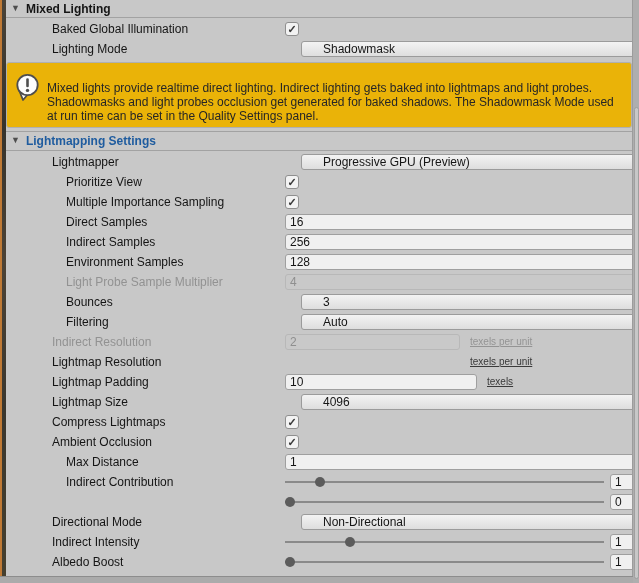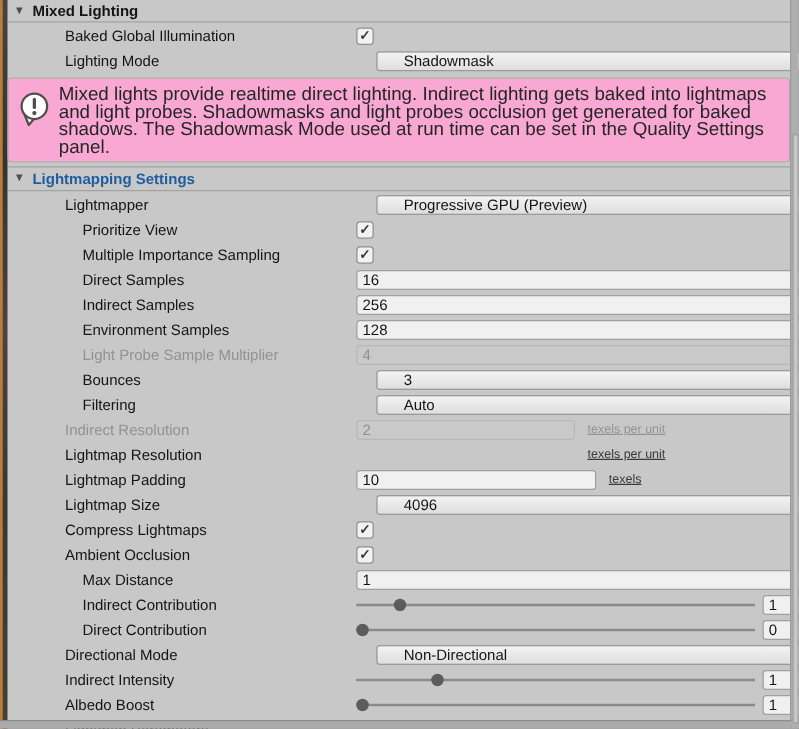--- a/index.html
+++ b/index.html
@@ -53,23 +53,23 @@
   .suffix.disabled { color:#949494; }
 
   .slider-track { position:absolute; left:0; top:9px; width:319px; height:2px; background:#8a8a8a; }
   .slider-knob { position:absolute; top:5px; width:10px; height:10px; border-radius:50%; background:#5c5c5c; }
   .slider-value { left:325px; width:49px; }
 
   .view-btn { position:absolute; left:340px; top:1px; width:39px; height:18px;
               background:linear-gradient(180deg,#f6f6f6,#dfdfdf); border:1px solid #949494;
               border-radius:3px; font:12px "Liberation Sans",sans-serif; color:#151515; padding:0; }
 
-  .helpbox { position:relative; margin:3px 1px 3px 0; min-height:49px; background:#f9a8d4;
-             border:1px solid #b0b0b0; border-radius:3px; padding:6px 8px 4px 40px;
-             font-size:15px; line-height:14px; color:#262626; box-sizing:border-box; }
+  .helpbox { position:relative; margin:3px 1px 3px 0; min-height:49px; background:#eab308;
+             border:1px solid #b0b0b0; border-radius:3px; padding:18px 8px 4px 40px;
+             font-size:12px; line-height:14px; color:#262626; box-sizing:border-box; }
   .help-icon { position:absolute; left:7px; top:10px; }
 </style>
 </head>
 <body>
 
 <div class="screen">
   <div class="stripe-orange"></div>
   <div class="stripe-dark"></div>
 
   <div class="panel">
@@ -237,21 +237,20 @@
           </div>
           <div class="row indent1">
             <span class="label">Indirect Contribution</span>
             <div class="control">
               <div class="slider-track"></div>
               <div class="slider-knob" style="left: 30px;"></div>
               <input class="textfield slider-value" value="1" style="">
             </div>
           </div>
           <div class="row indent1">
-            <span class="label">Direct Contribution</span>
             <div class="control">
               <div class="slider-track"></div>
               <div class="slider-knob" style="left: 0px;"></div>
               <input class="textfield slider-value" value="0" style="">
             </div>
           </div>
           <div class="row">
             <span class="label">Directional Mode</span>
             <div class="control">
               <div class="dropdown">

